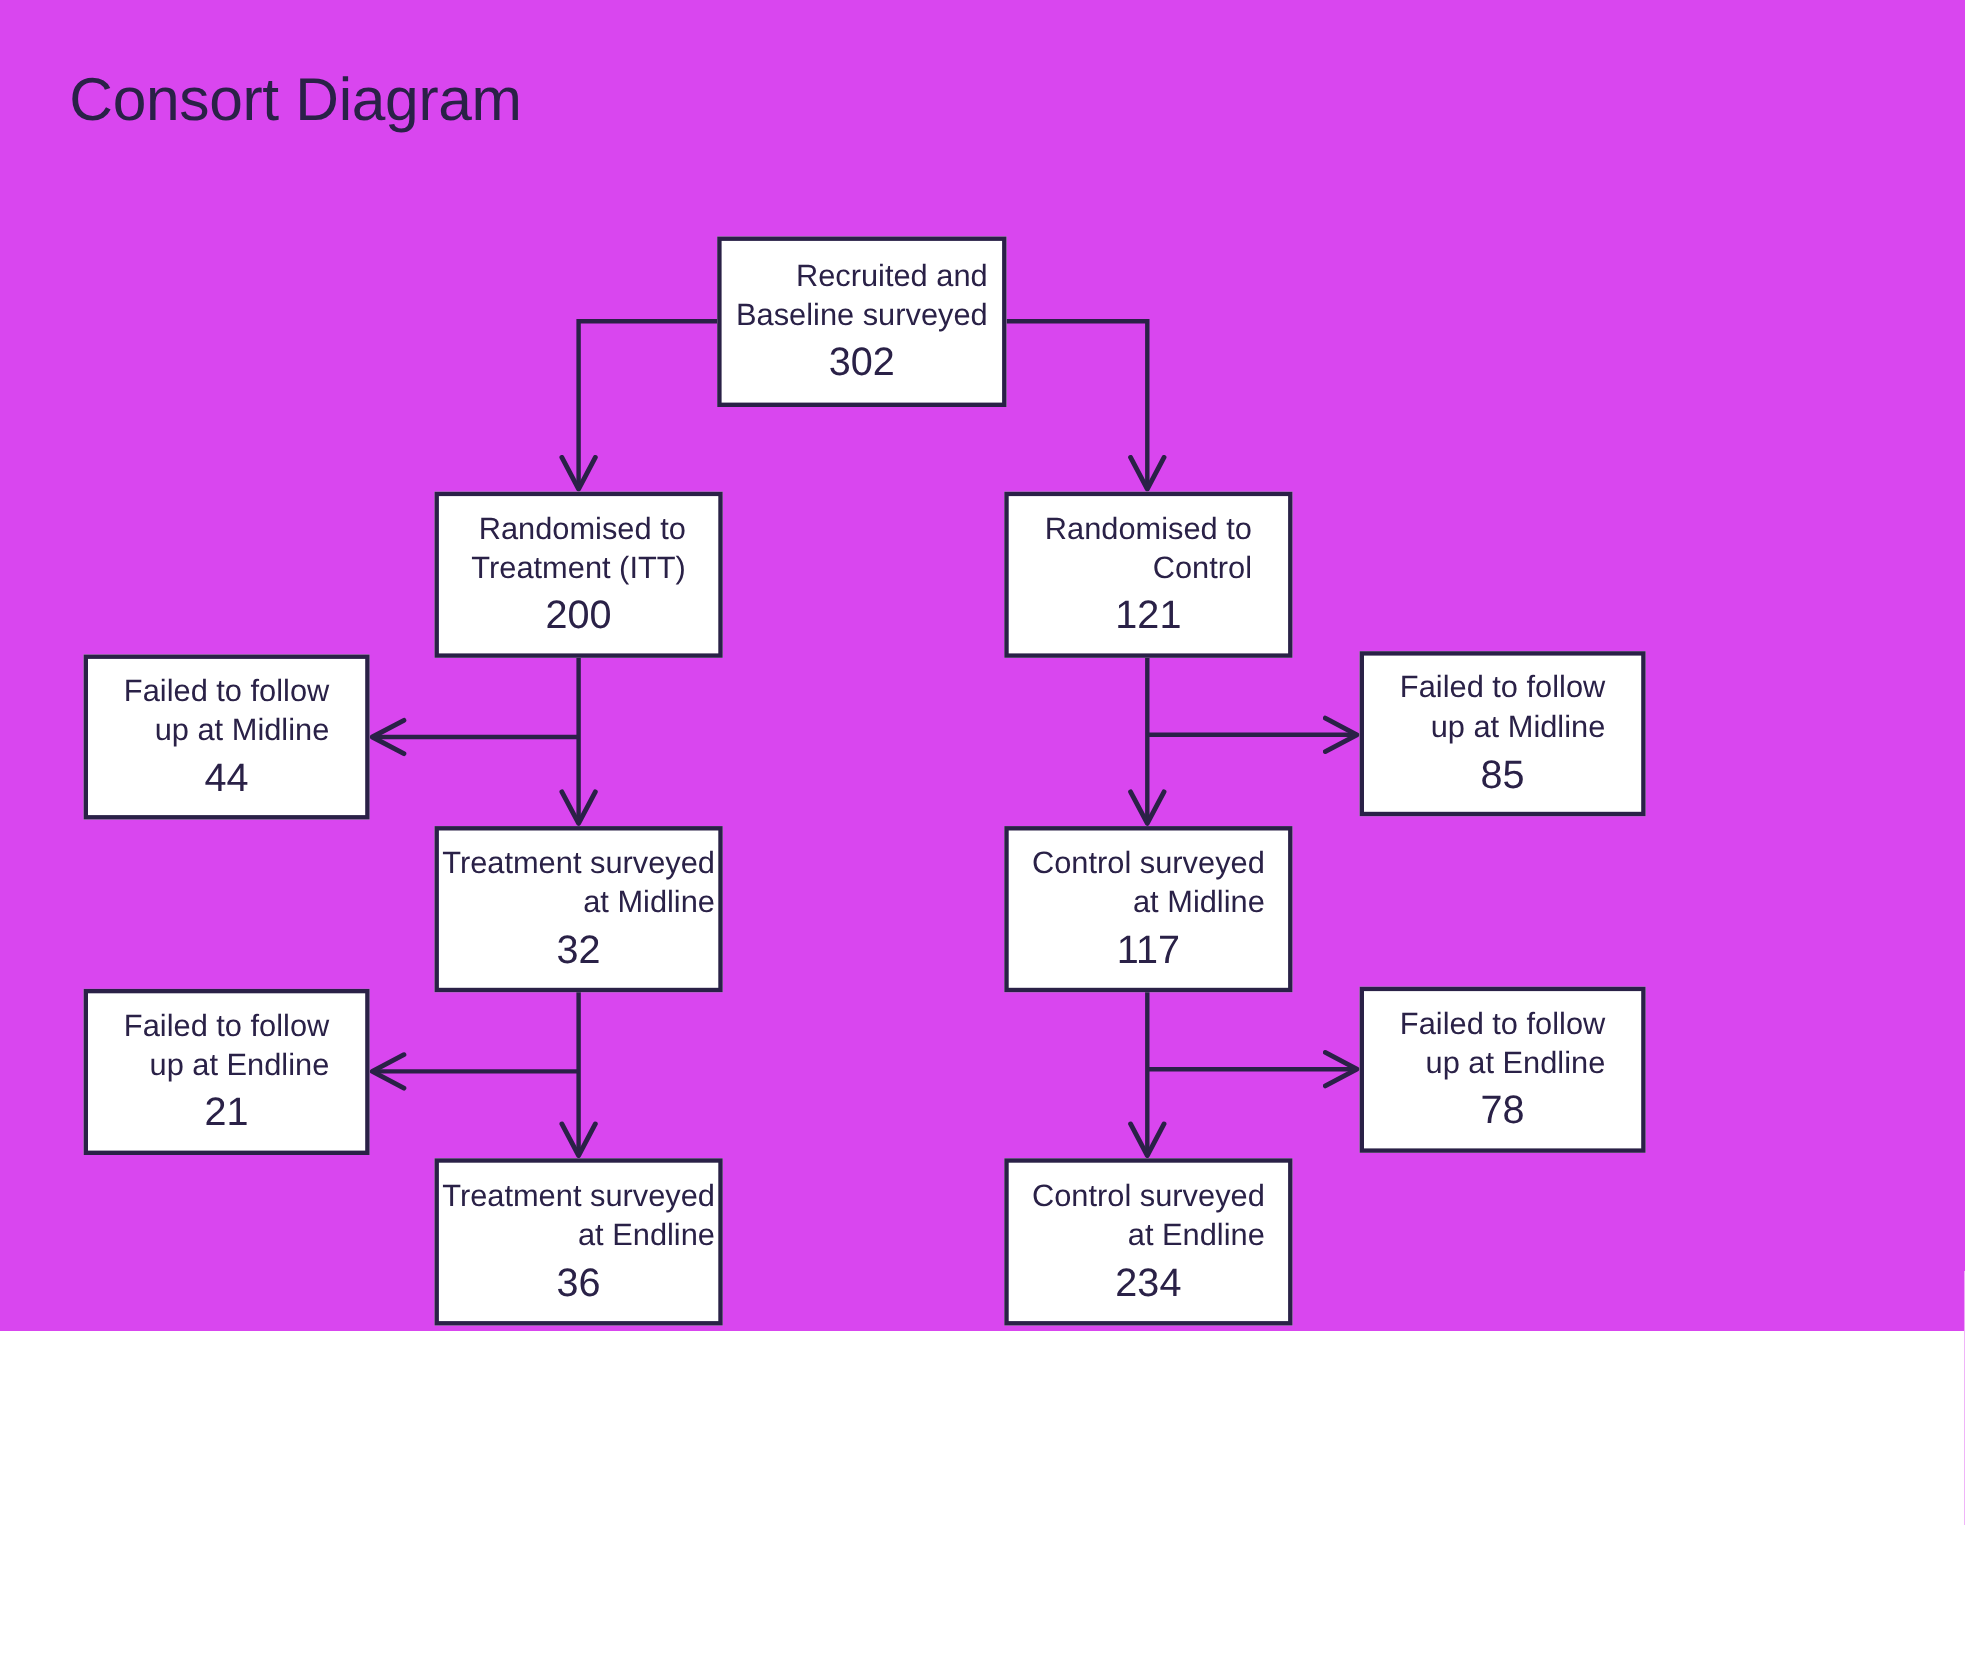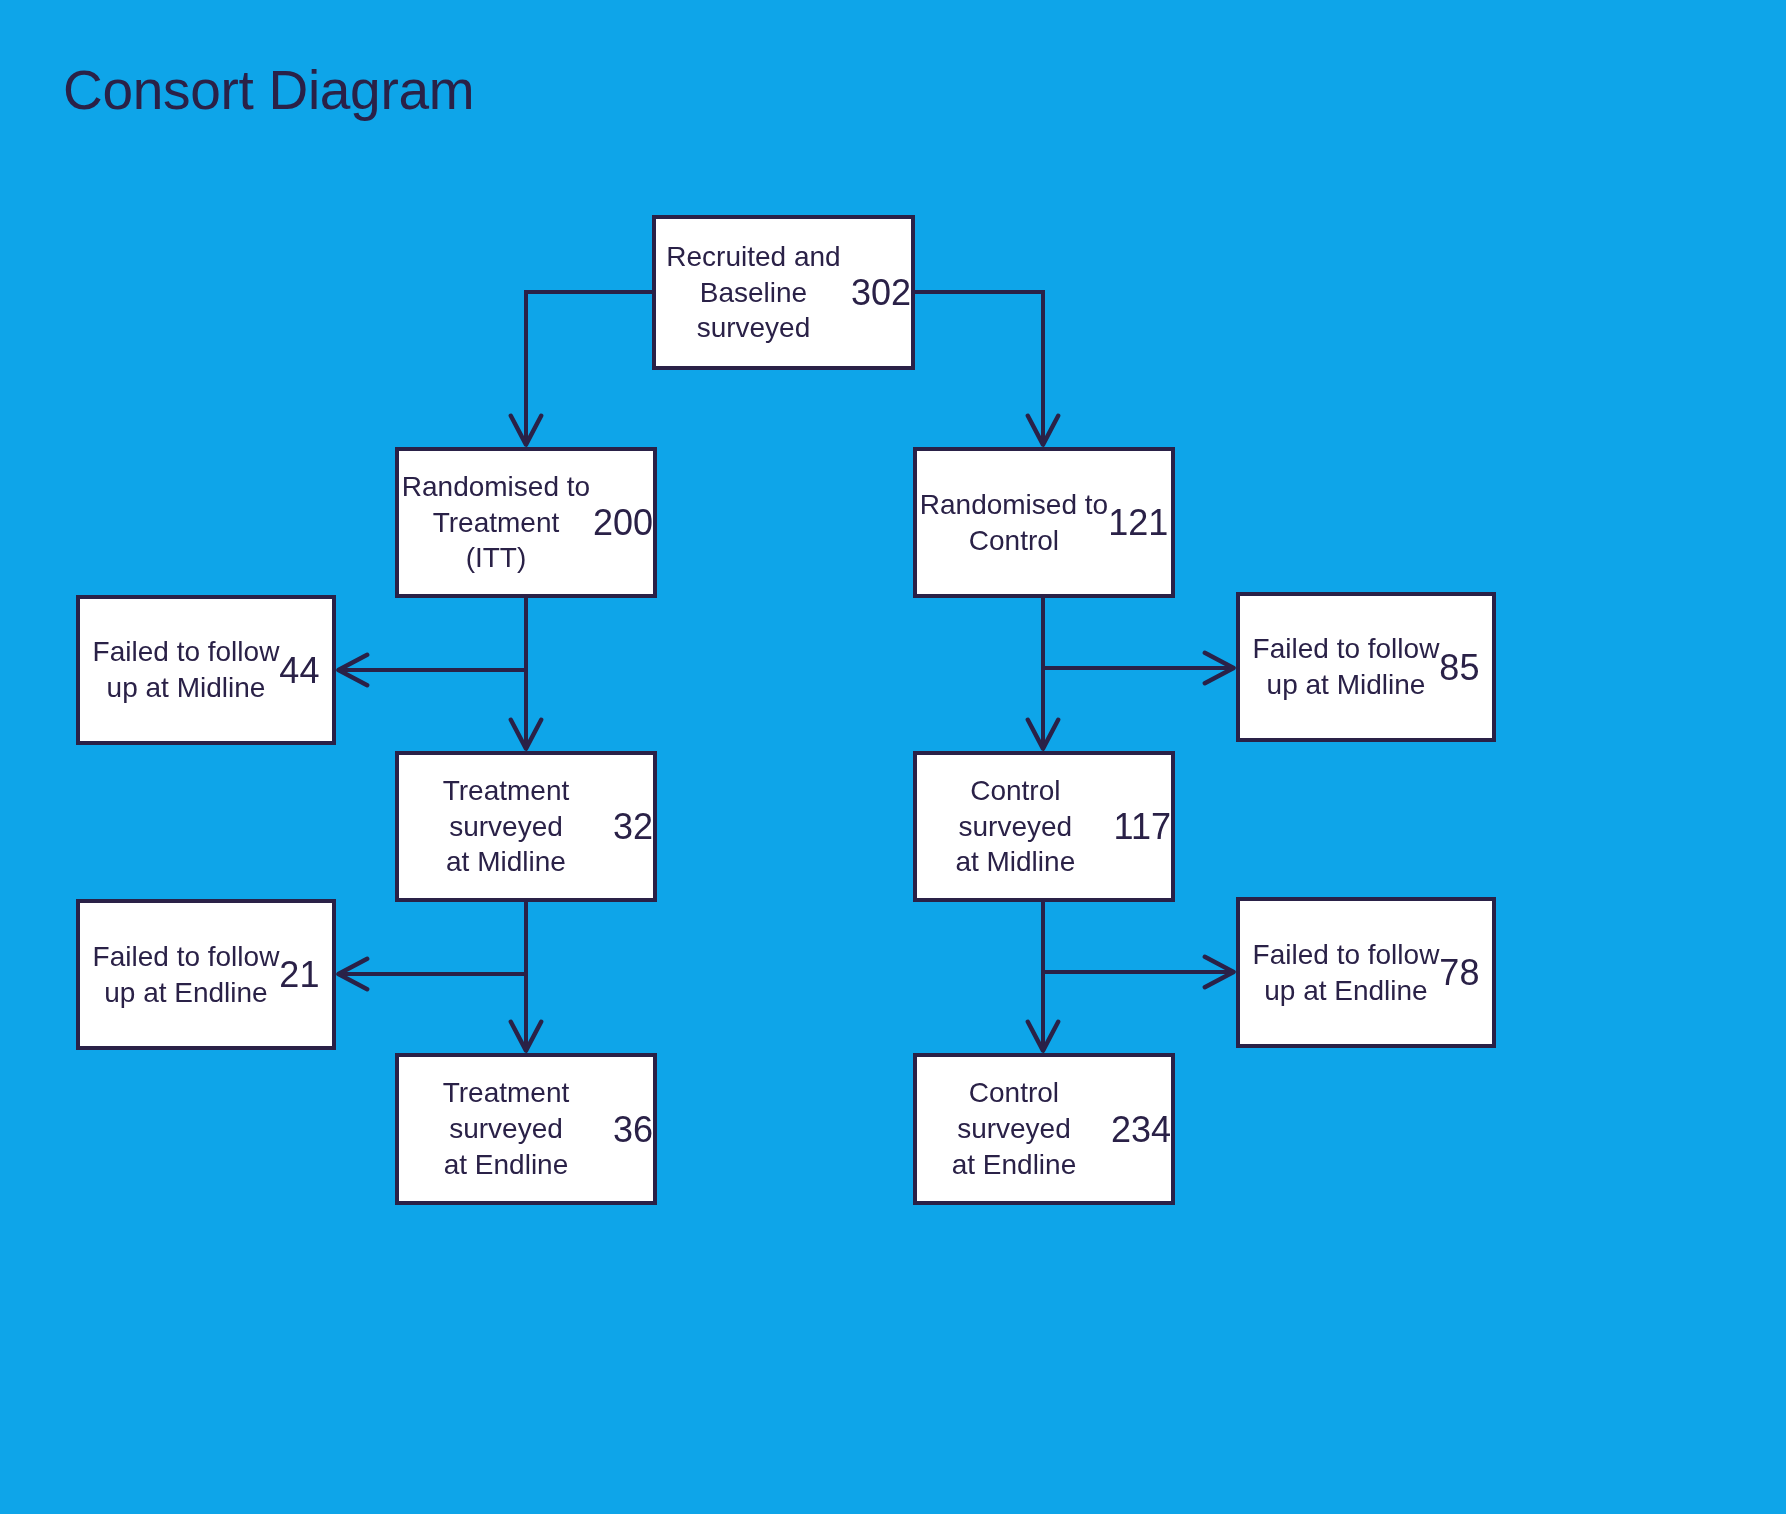--- a/index.html
+++ b/index.html
@@ -7,22 +7,22 @@
     padding: 0;
     background: #ffffff;
   }
   body {
     font-family: "Liberation Sans", sans-serif;
     color: #2a2147;
   }
   #canvas {
     position: relative;
     width: 1786px;
-    height: 1514px;
-    background: #0ea5e9;
+    height: 1210px;
+    background: #d946ef;
     overflow: hidden;
   }
   #diagram-title {
     position: absolute;
     left: 63px;
     top: 58px;
     font-size: 55px;
     font-weight: 400;
     letter-spacing: -0.3px;
     color: #2a2147;
@@ -35,24 +35,24 @@
     width: 1786px;
     height: 1514px;
     pointer-events: none;
   }
   .node {
     position: absolute;
     box-sizing: border-box;
     border: 4px solid #2a2147;
     background: #ffffff;
     display: flex;
-    flex-direction: row;
+    flex-direction: column;
     align-items: center;
     justify-content: center;
-    text-align: center;
+    text-align: right;
     line-height: 1.28;
   }
   .node .label {
     font-size: 28px;
     font-weight: 400;
     color: #2a2147;
     white-space: pre-line;
   }
   .node .value {
     font-size: 36px;

